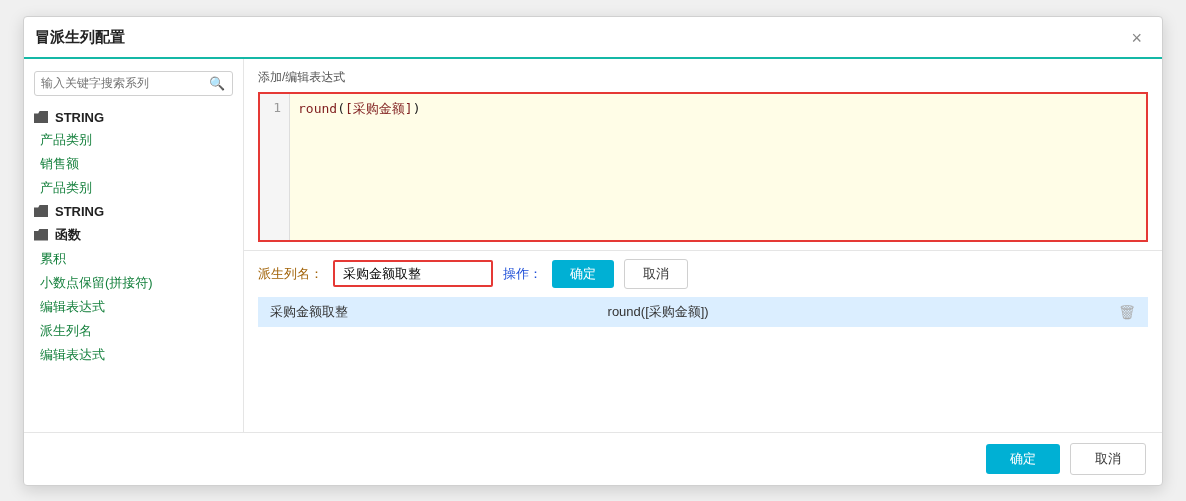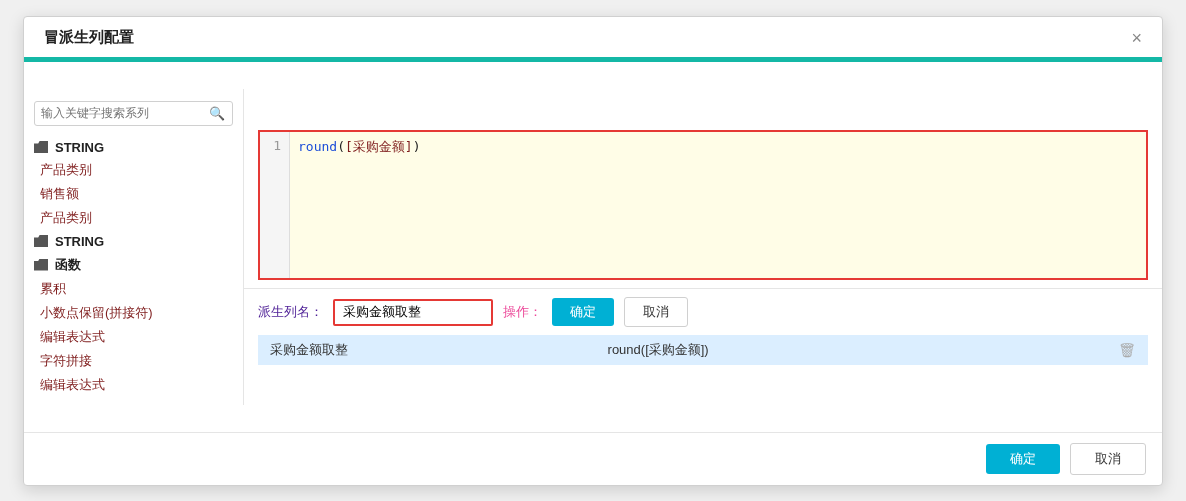--- a/index.html
+++ b/index.html
@@ -22,42 +22,41 @@
       height: 470px;
       position: relative;
       display: flex;
       flex-direction: column;
       box-shadow: 0 4px 16px rgba(0,0,0,0.15);
     }
     .dialog-header {
       display: flex;
       align-items: center;
       justify-content: space-between;
-      padding: 10px 16px 8px 20px;
-      border-bottom: 5px solid #14b8a6;
+      padding: 10px 16px 8px 11px;
+      border-bottom: 2px solid #14b8a6;
     }
     .dialog-title {
       font-size: 15px;
       font-weight: bold;
       color: #222;
     }
     .close-btn {
       cursor: pointer;
       color: #888;
       font-size: 18px;
       line-height: 1;
       background: none;
       border: none;
       padding: 2px 4px;
     }
     .dialog-body {
       display: flex;
       flex: 1;
       overflow: hidden;
-      align-items: center;
     }
     
     .sidebar {
       width: 220px;
       border-right: 1px solid #e5e5e5;
       display: flex;
       flex-direction: column;
       padding: 8px 0;
     }
     .search-box {
@@ -77,21 +76,21 @@
       flex: 1;
       background: transparent;
     }
     .search-icon {
       color: #aaa;
       font-size: 13px;
     }
     .tree-item {
       padding: 3px 10px 3px 16px;
       cursor: pointer;
-      color: #7f1d1d;
+      color: #15803d;
       display: flex;
       align-items: center;
       gap: 6px;
     }
     .tree-group-label {
       padding: 4px 10px 3px 10px;
       font-weight: bold;
       color: #222;
       display: flex;
       align-items: center;
@@ -142,50 +141,50 @@
       text-align: right;
       min-width: 30px;
       user-select: none;
     }
     .code-content {
       padding: 6px 8px;
       flex: 1;
       color: #222;
       white-space: pre;
     }
-    .keyword { color: #1d4ed8; }
+    .keyword { color: #7f1d1d; }
     .bracket { color: #222; }
     .param { color: #7f1d1d; }
     
     .bottom-section {
       padding: 8px 14px;
       flex-shrink: 0;
       border-top: 1px solid #e5e5e5;
     }
     .form-row {
       display: flex;
       align-items: center;
       gap: 10px;
       margin-bottom: 8px;
     }
     .form-label {
-      color: #4c1d95;
+      color: #a16207;
       font-size: 13px;
       white-space: nowrap;
     }
     .name-input {
       border: 2px solid #e53935;
       border-radius: 2px;
       padding: 4px 8px;
       font-size: 13px;
       width: 160px;
       outline: none;
     }
     .op-label {
-      color: #ec4899;
+      color: #1d4ed8;
       white-space: nowrap;
     }
     .confirm-btn {
       background: #00b0d4;
       color: #fff;
       border: none;
       border-radius: 3px;
       padding: 5px 18px;
       cursor: pointer;
       font-size: 13px;
@@ -294,29 +293,30 @@
       <div class="tree-item">
         <span>累积</span>
       </div>
       <div class="tree-item">
         <span>小数点保留(拼接符)</span>
       </div>
       <div class="tree-item">
         <span>编辑表达式</span>
       </div>
       <div class="tree-item">
-        <span>字符拼接</span>
+        <span>派生列名</span>
       </div>
       <div class="tree-item">
         <span>编辑表达式</span>
       </div>
     </div>
 
     <div class="content">
       <div class="editor-section">
+        <div class="editor-label">添加/编辑表达式</div>
         <div class="code-editor">
           <div class="line-numbers">1</div>
           <div class="code-content"><span class="keyword">round</span><span class="bracket">(</span><span class="param">[采购金额]</span><span class="bracket">)</span></div>
         </div>
       </div>
 
       <div class="bottom-section">
         <div class="form-row">
           <span class="form-label">派生列名：</span>
           <input class="name-input" type="text" value="采购金额取整" style="">

